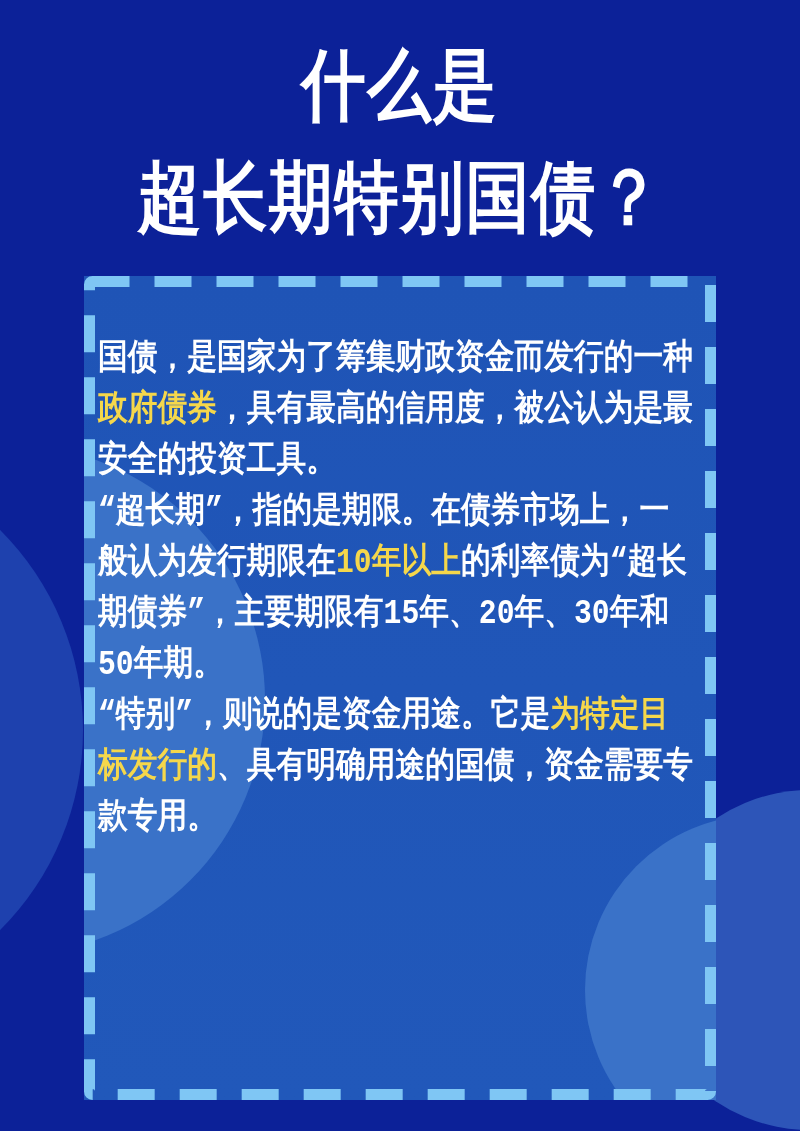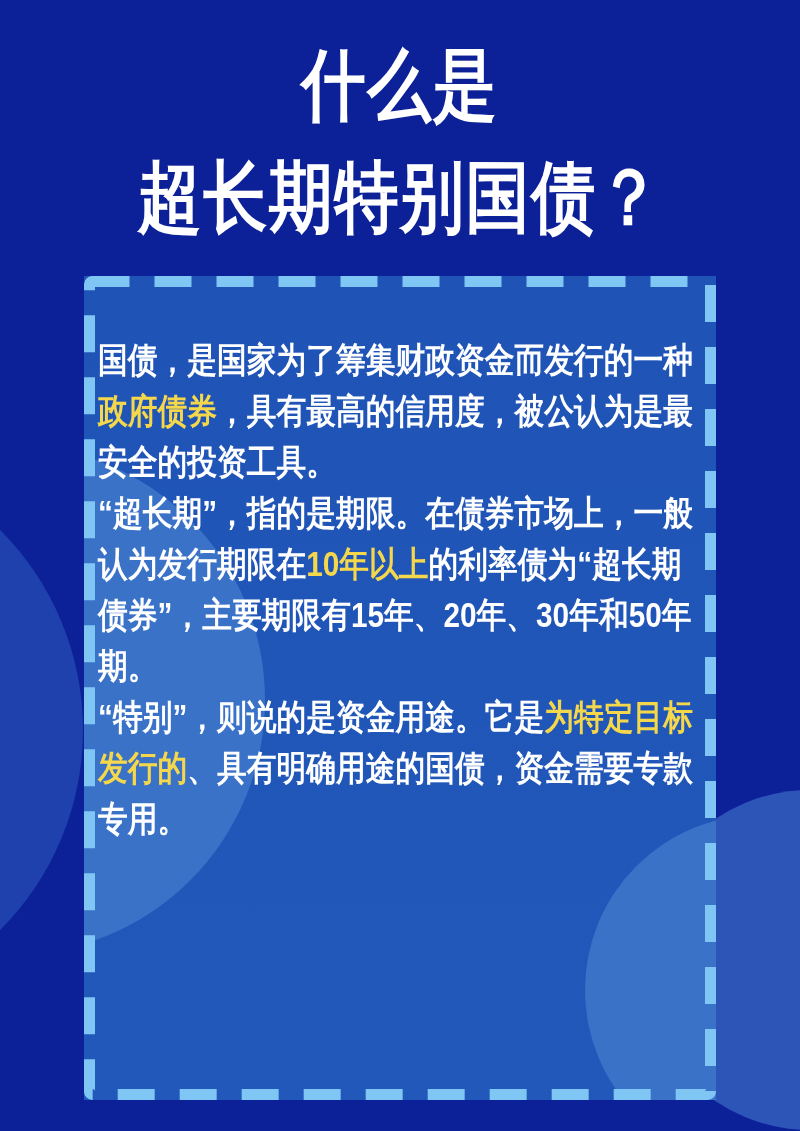--- a/index.html
+++ b/index.html
@@ -34,20 +34,21 @@
   .title-line + .title-line { margin-top: 34px; }
 
   
   .panel {
     position: absolute;
     left: 84px; top: 276px;
     width: 632px; height: 824px;
     background: linear-gradient(180deg, #1f54b6 0%, #2158ba 100%);
     overflow: hidden;
     z-index: 1;
+    font-family: Liberation Mono, monospace;
   }
   .panel-circle { position: absolute; border-radius: 50%; background: #3a72c8; }
   .panel-circle-left { width: 510px; height: 510px; left: -329px; top: 169px; }
   .panel-circle-br   { width: 350px; height: 350px; left: 501px;  top: 539px; }
 
   .panel-border { position: absolute; left: 0; top: 0; pointer-events: none; }
 
   
   .panel-text {
     position: absolute;

